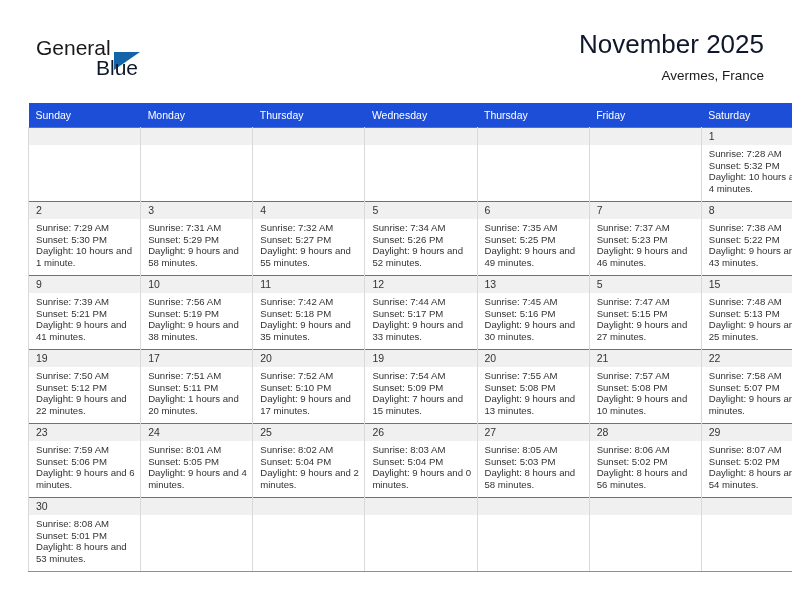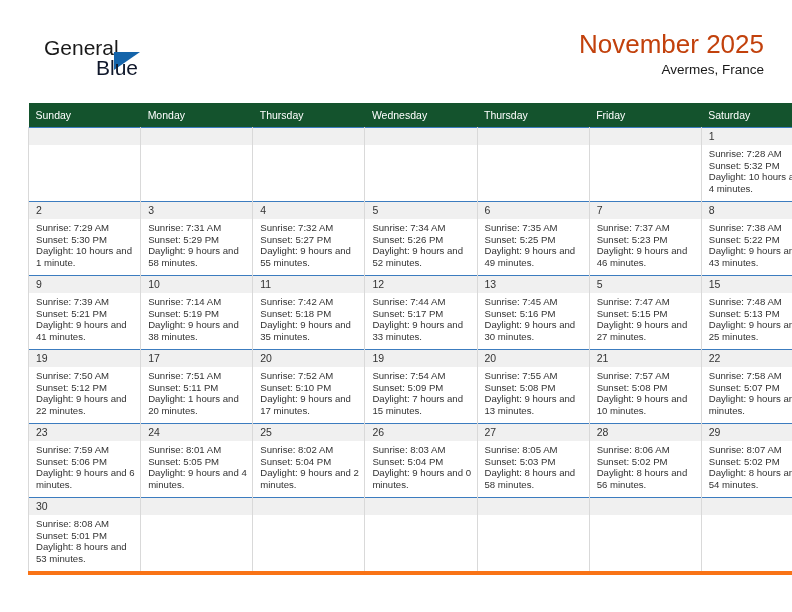--- a/index.html
+++ b/index.html
@@ -30,21 +30,21 @@
   }
   .logo {
     position: absolute;
     left: 8px;
     top: 8px;
     width: 200px;
     height: 56px;
   }
   .logo-general {
     position: absolute;
-    left: 8px;
+    left: 0;
     top: 0;
     font-size: 21px;
     letter-spacing: 0px;
     color: #1a1a1a;
     font-family: "Liberation Sans", sans-serif;
   }
   .logo-blue {
     position: absolute;
     left: 60px;
     top: 20px;
@@ -63,43 +63,44 @@
   }
   .title-block {
     position: absolute;
     right: 0;
     top: 0;
     text-align: right;
   }
   .month-title {
     font-size: 26px;
     font-weight: 400;
-    color: #c2410c;
+    color: #0f172a;
     line-height: 32px;
     white-space: nowrap;
   }
   .location {
     font-size: 13.5px;
     font-weight: 400;
     color: #1a1a1a;
     line-height: 20px;
+    margin-top: 6px;
     white-space: nowrap;
   }
 
   
   .calendar {
     position: absolute;
     left: 28px;
     top: 103px;
     width: 736px;
     border-collapse: collapse;
     table-layout: fixed;
   }
   .calendar th {
-    background: #14532d;
+    background: #1d4ed8;
     color: #ffffff;
     font-size: 10.5px;
     font-weight: normal;
     text-align: left;
     padding: 6px 0 6px 7px;
     border: none;
     width: 105.14px;
   }
   .calendar td {
     vertical-align: top;
@@ -130,21 +131,21 @@
     line-height: 11.6px;
     color: #333333;
   }
   .cell-body div {
     white-space: nowrap;
   }
   .cell-body .dl {
     white-space: normal;
   }
   .empty-cell .cell-body { visibility: hidden; }
-  .last-row td { border-bottom: 4px solid #f97316; margin-left: 16px; }
+  .last-row td { border-bottom: 1px solid #f97316; margin-left: 16px; }
 </style>
 </head>
 <body>
 
 <div class="page">
 
   <div class="header">
 
     <div class="logo">
       <span class="logo-general">General</span>
@@ -293,21 +294,21 @@
             <div class="daynum-bar">9</div>
             <div class="cell-body">
               <div>Sunrise: 7:39 AM</div>
               <div>Sunset: 5:21 PM</div>
               <div class="dl">Daylight: 9 hours and 41 minutes.</div>
             </div>
           </td>
           <td class="day-cell">
             <div class="daynum-bar">10</div>
             <div class="cell-body">
-              <div>Sunrise: 7:14 AM</div>
+              <div>Sunrise: 7:56 AM</div>
               <div>Sunset: 5:19 PM</div>
               <div class="dl">Daylight: 9 hours and 38 minutes.</div>
             </div>
           </td>
           <td class="day-cell">
             <div class="daynum-bar">11</div>
             <div class="cell-body">
               <div>Sunrise: 7:42 AM</div>
               <div>Sunset: 5:18 PM</div>
               <div class="dl">Daylight: 9 hours and 35 minutes.</div>

